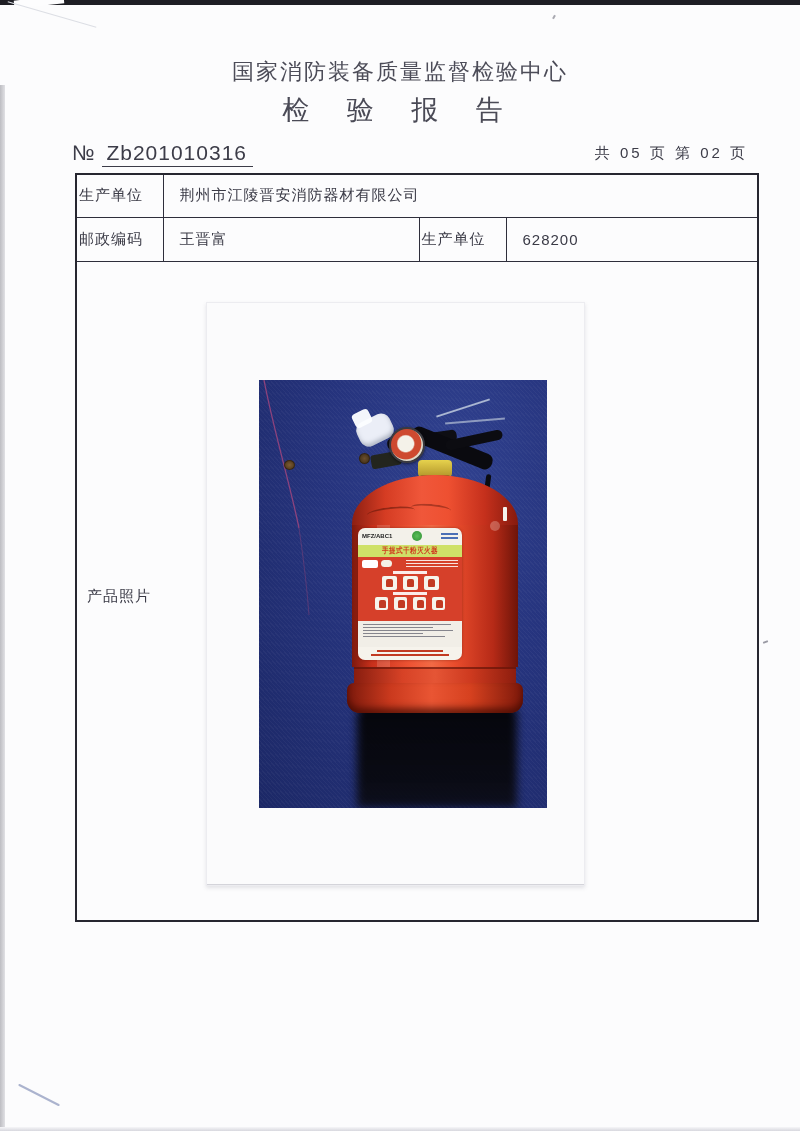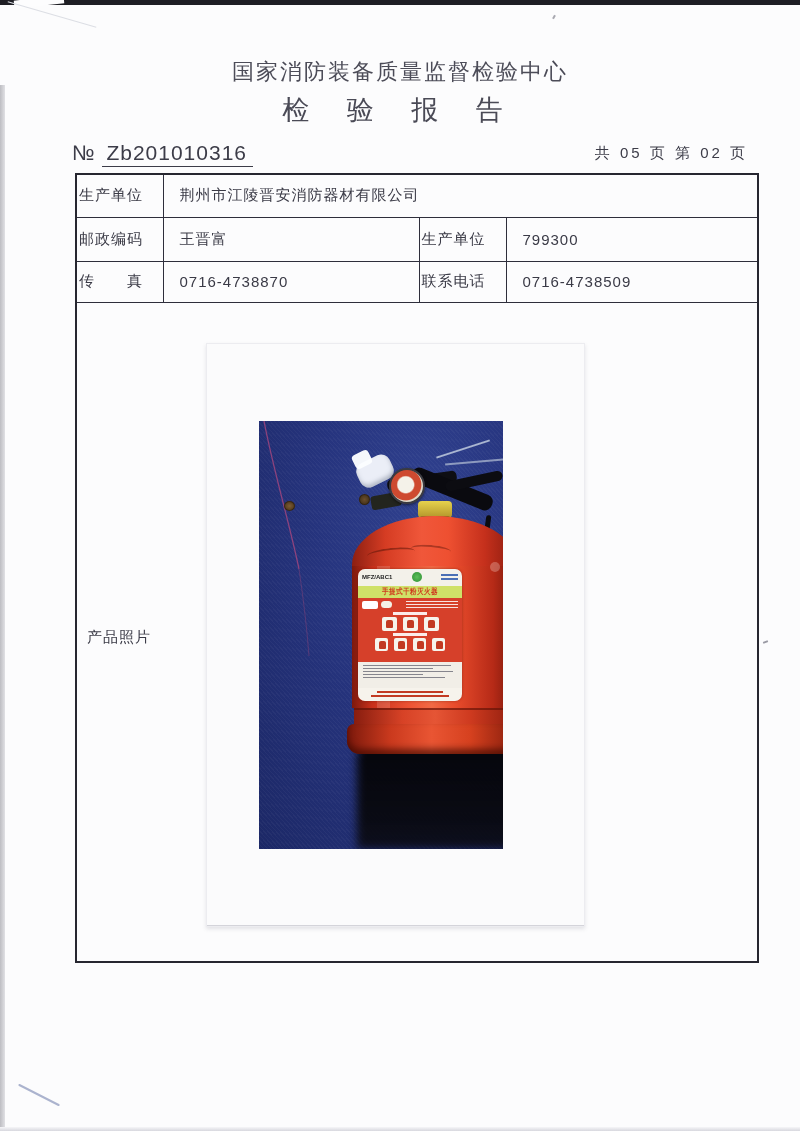--- a/index.html
+++ b/index.html
@@ -32,21 +32,21 @@
   table.info{border:2.5px solid #262630;}
   table.info td{border:1.5px solid #2e2e3b;font-size:15px;color:#3a3a46;letter-spacing:1px;vertical-align:middle;}
   td.lab{padding-left:2px;}
   td.val{padding-left:16px;letter-spacing:.5px;}
   td.photo-cell{vertical-align:top;position:relative;padding:0;}
   .photo-cell-label{padding:12px 0 0 10px;font-size:15px;letter-spacing:1px;color:#3a3a46;}
   
   .paper{position:absolute;left:129px;top:40px;width:377px;height:582px;background:#fbfbfc;
     border:1px solid #ececf0;box-shadow:0 2px 4px rgba(70,70,95,.14);}
   .paper:after{content:"";position:absolute;left:0;bottom:0;width:100%;height:1px;background:#d4d4da;}
-  .photo-blue{position:absolute;left:52px;top:77px;width:244px;height:428px;overflow:hidden;
+  .photo-blue{position:absolute;left:52px;top:77px;width:288px;height:428px;overflow:hidden;
     background:radial-gradient(ellipse at 68% 22%, #30418f 0%, #26347e 45%, #1c2866 100%);}
   .photo-blue .texture{position:absolute;inset:0;
     background:repeating-linear-gradient(48deg,rgba(255,255,255,.035) 0 1px,transparent 1px 3px);}
   .scratch{position:absolute;left:0;top:0;}
   .spot{position:absolute;border-radius:50%;border:1px solid rgba(40,26,10,.65);}
   .spot1{left:25px;top:80px;width:9px;height:8px;background:radial-gradient(#7c5c34,#4a3318);}
   .spot2{left:100px;top:73px;width:9px;height:9px;background:radial-gradient(#6a4e2c,#3c2c16);}
   
   .ext{position:absolute;inset:0;}
   .ext div{position:absolute;}
@@ -140,27 +140,21 @@
     </colgroup>
   <tbody>
       <tr style="height:43px">
     <td class="lab">生产单位</td>
     <td class="val" colspan="3">荆州市江陵晋安消防器材有限公司</td>
   </tr>
   <tr style="height:44px">
     <td class="lab">邮政编码</td>
     <td class="val">王晋富</td>
     <td class="lab">生产单位</td>
-    <td class="val">799300</td>
-  </tr>
-  <tr style="height:41px">
-    <td class="lab">传　　真</td>
-    <td class="val">0716-4738870</td>
-    <td class="lab">联系电话</td>
-    <td class="val">0716-4738509</td>
+    <td class="val">628200</td>
   </tr>
   <tr style="height:660px">
     <td class="photo-cell" colspan="4">
       <div class="photo-cell-label">产品照片</div>
 
       <div class="paper">
         <div class="photo-blue">
           <div class="texture"></div>
 
           <svg class="scratch" width="70" height="250" viewBox="0 0 70 250">

